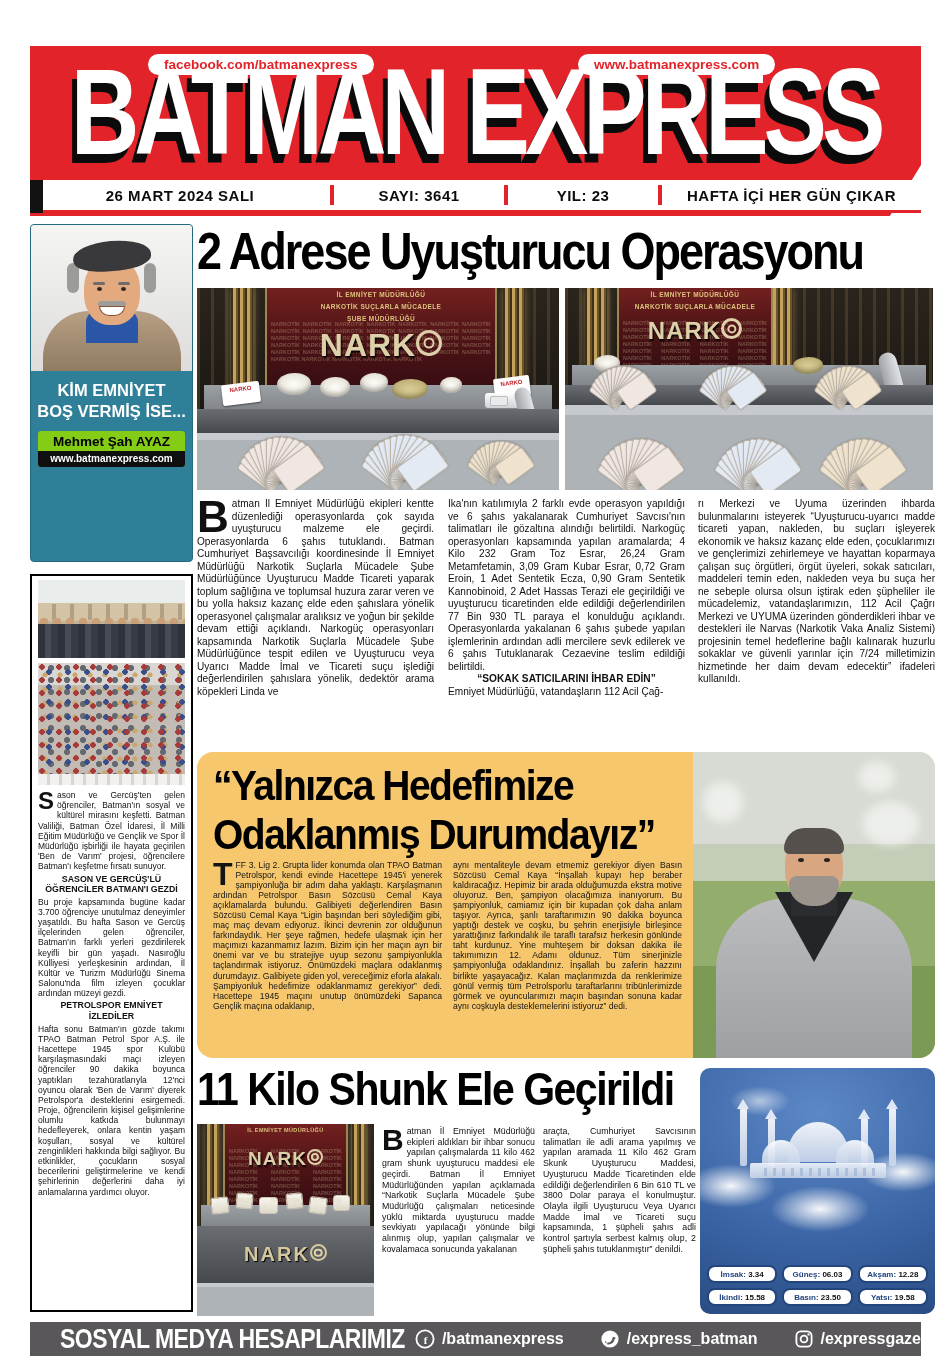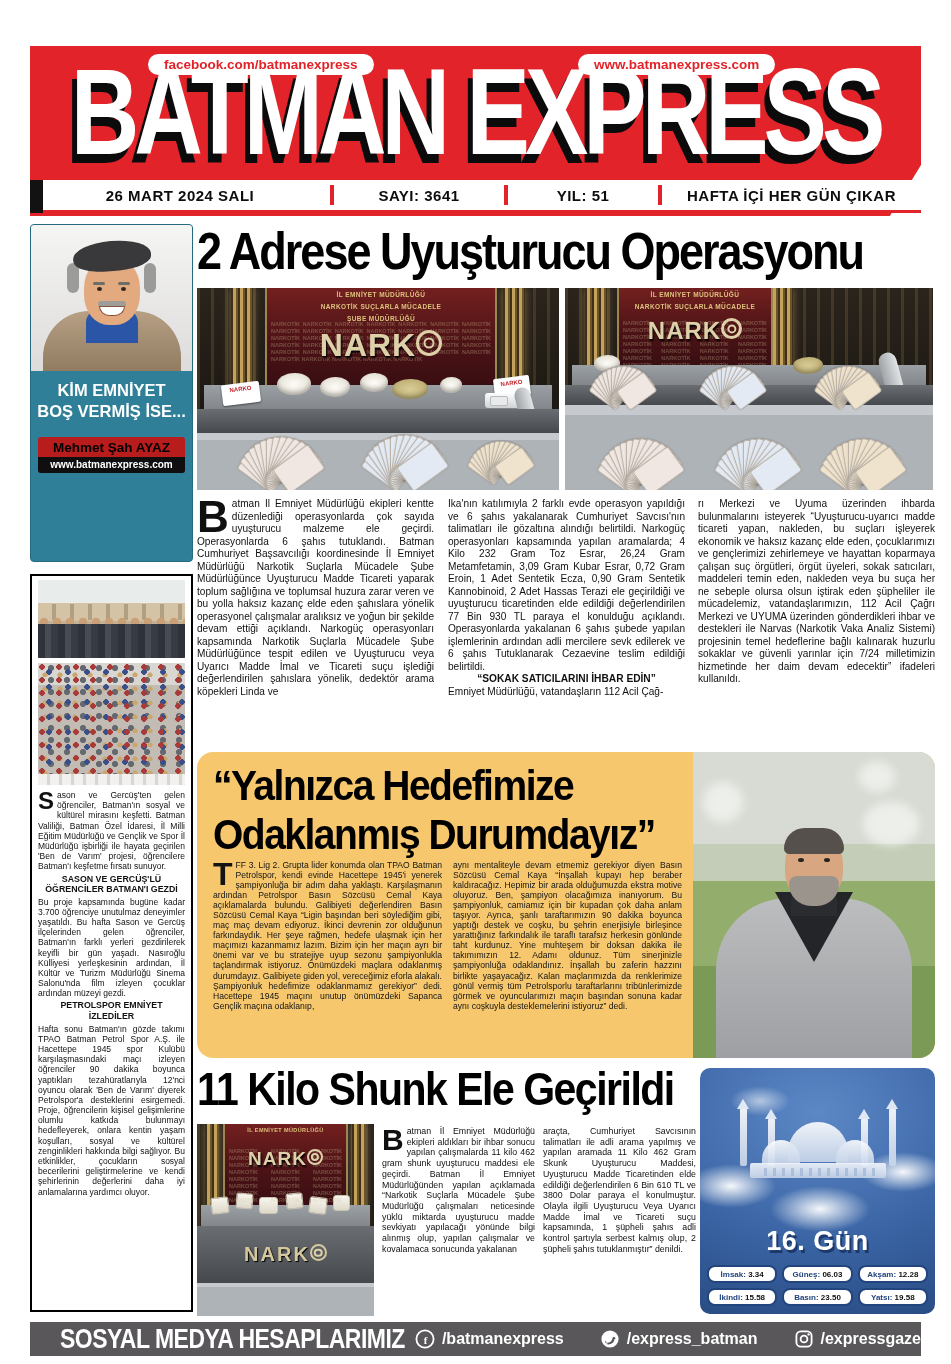--- a/index.html
+++ b/index.html
@@ -34,21 +34,21 @@
   .c-beret{position:absolute;bottom:100px;left:50%;transform:translateX(-50%) rotate(-5deg);width:78px;height:30px;background:#39393b;border-radius:50% 50% 42% 42%;}
   .c-brow-l,.c-brow-r{position:absolute;bottom:86px;width:12px;height:3px;background:#6d6d6b;border-radius:2px;}
   .c-brow-l{left:62px;} .c-brow-r{right:62px;}
   .c-eye-l,.c-eye-r{position:absolute;bottom:80px;width:5px;height:4px;background:#2e2620;border-radius:50%;}
   .c-eye-l{left:66px;} .c-eye-r{right:66px;}
   .c-must{position:absolute;bottom:62px;left:50%;transform:translateX(-50%);width:28px;height:8px;background:#9f9d99;border-radius:4px 4px 6px 6px;}
   .c-smile{position:absolute;bottom:55px;left:50%;transform:translateX(-50%);width:24px;height:8px;background:#fff;border:1px solid #8a523a;border-radius:0 0 14px 14px;}
   .col-title{color:#fff;font-weight:900;font-size:16.5px;line-height:1.28;text-align:center;margin:9px 2px 7px;}
   .col-body{color:#fff;font-size:10.6px;line-height:1.3;text-align:justify;margin:0 10px;}
   .arrow{color:#16344b;font-weight:900;letter-spacing:-1px;}
-  .author-box{background:#b91c1c;margin:15px 7px 7px;border-radius:3px;overflow:hidden;text-align:center;}
+  .author-box{background:#84cc16;margin:9px 7px 7px;border-radius:3px;overflow:hidden;text-align:center;}
   .author-name{font-weight:900;font-size:13.5px;color:#000;padding:3px 0 2px;}
   .author-site{background:#0f0f0f;color:#fff;font-weight:bold;font-size:10px;padding:2px 0 3px;}
 
   
   .left-box{position:absolute;left:30px;top:574px;width:163px;height:738px;border:2px solid #000;background:#fff;
     padding:4px 6px;box-sizing:border-box;overflow:hidden;}
   .left-title{font-size:20px;font-weight:900;line-height:1.14;text-align:center;margin:2px 0 6px;}
   .lb-photo{position:relative;margin-bottom:5px;overflow:hidden;border-radius:1px;}
   .lb-photo1{height:78px;background:linear-gradient(#e8eceb 0 30%,#d5c3a6 30% 52%,#c4b296 52% 56%,#a79a86 56% 58%,#8e8272 58% 100%);}
   .gp-windows{position:absolute;top:31%;left:0;right:0;height:20%;background:repeating-linear-gradient(90deg,transparent 0 14px,#8d7c62 14px 18px);opacity:.5;}
@@ -183,21 +183,21 @@
     <div class="pill fb">facebook.com/batmanexpress</div>
     <div class="pill web">www.batmanexpress.com</div>
     <div class="masthead-title">BATMAN EXPRESS</div>
   </div>
   <div class="datebar">
     <div class="notch"></div>
     <div class="d-item d-date">26  MART  2024  SALI</div>
     <div class="red-sep"></div>
     <div class="d-item d-issue">SAYI: 3641</div>
     <div class="red-sep"></div>
-    <div class="d-item d-year">YIL: 51</div>
+    <div class="d-item d-year">YIL: 23</div>
     <div class="red-sep"></div>
     <div class="d-item d-slogan">HAFTA İÇİ HER GÜN ÇIKAR</div>
   </div>
 
   <div class="columnist">
     <div class="col-photo">
       <div class="c-jacket"></div>
       <div class="c-shirt"></div>
       <div class="c-head"></div>
       <div class="c-hair-l"></div>
@@ -503,21 +503,20 @@
       <div class="m-part minaret mn1"></div>
       <div class="m-part minaret mn2"></div>
       <div class="m-part minaret mn3"></div>
       <div class="m-part minaret mn4"></div>
       <div class="m-part dome-l"></div>
       <div class="m-part dome-r"></div>
       <div class="m-part dome-main"></div>
       <div class="m-part m-base"></div>
       <div class="m-arches"></div>
     </div>
-    <div class="r-day">16. Gün</div>
     <div class="r-times">
       <div class="r-pill"><span class="r-label">İmsak:</span> <span class="r-val">3.34</span></div>
       <div class="r-pill"><span class="r-label">Güneş:</span> <span class="r-val">06.03</span></div>
       <div class="r-pill"><span class="r-label">Akşam:</span> <span class="r-val">12.28</span></div>
       <div class="r-pill"><span class="r-label">İkindi:</span> <span class="r-val">15.58</span></div>
       <div class="r-pill"><span class="r-label">Basın:</span> <span class="r-val">23.50</span></div>
       <div class="r-pill"><span class="r-label">Yatsı:</span> <span class="r-val">19.58</span></div>
     </div>
   </div>
 

